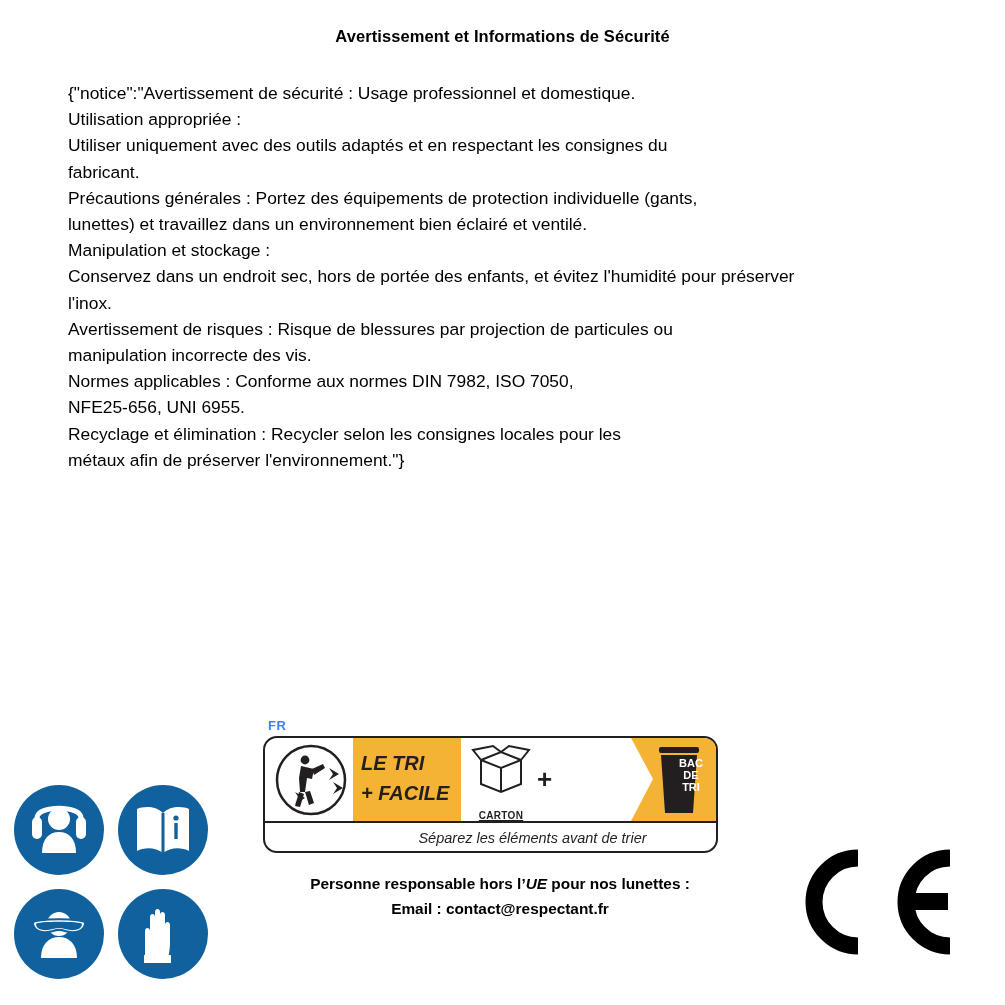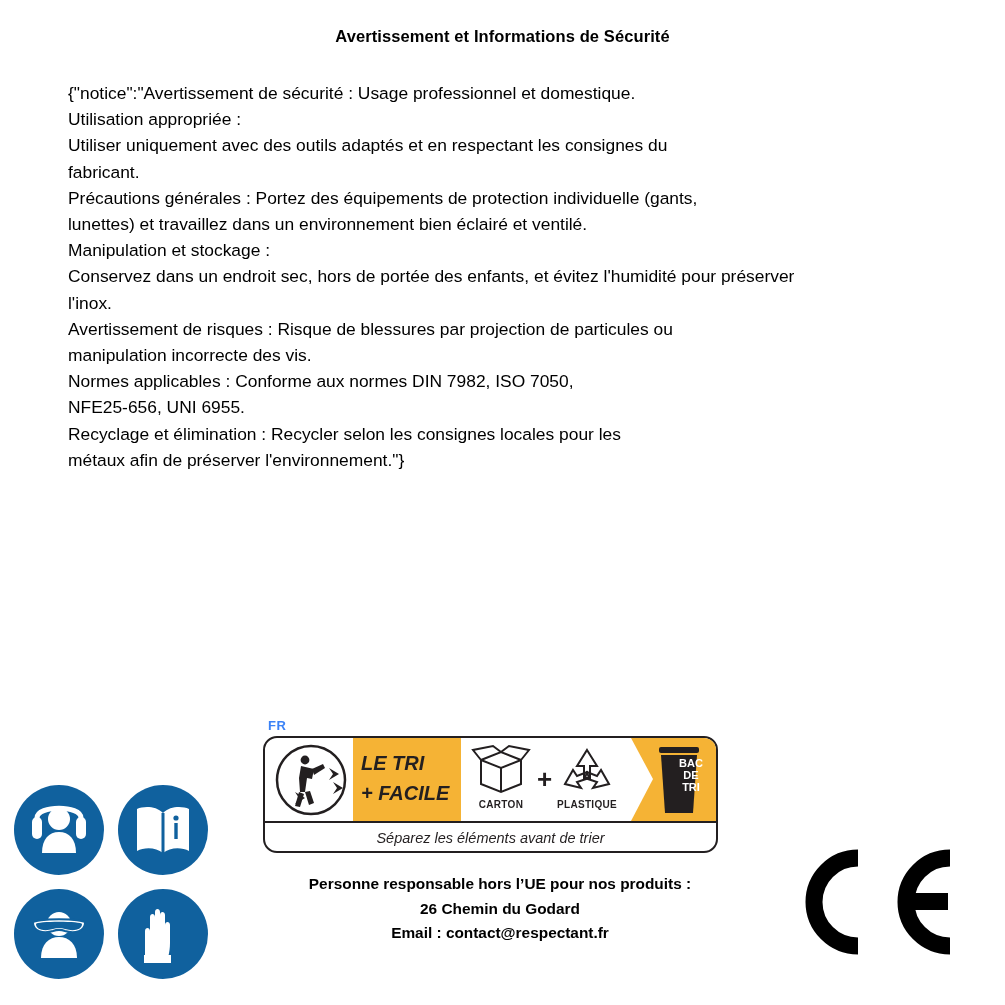--- a/index.html
+++ b/index.html
@@ -144,21 +144,22 @@
     width: 72px;
     text-align: center;
   }
   .carton-block { left: 200px; }
   .plastique-block { left: 286px; }
   .cp-label {
     font-size: 10px;
     font-weight: bold;
     color: #231f20;
     letter-spacing: 0.3px;
-    margin-top: 1px;
+    margin-top: 12px;
+    text-decoration: underline;
   }
   .tri-plus {
     position: absolute;
     left: 272px;
     top: 26px;
     font-size: 26px;
     font-weight: bold;
     color: #231f20;
   }
   .bac-block {
@@ -185,34 +186,35 @@
     top: 83px;
     width: 451px;
     height: 30px;
     border-top: 2px solid #231f20;
     display: flex;
     align-items: center;
     justify-content: center;
     font-size: 14.5px;
     font-style: italic;
     color: #231f20;
+    padding-left: 42px;
   }
 
   
   .address {
     position: absolute;
     left: 190px;
     top: 872px;
     width: 620px;
     text-align: center;
     font-size: 15.4px;
     font-weight: bold;
     line-height: 24.5px;
   }
-  .address .strong-ue { font-weight: bold; }
+  .address .strong-ue { font-weight: bold; font-style: italic; }
 
   
   .ce-mark {
     position: absolute;
     left: 800px;
     top: 848px;
     width: 160px;
     height: 108px;
   }
 </style>
@@ -317,48 +319,39 @@
           <path d="M14 16 L34 24 L54 16" fill="none" stroke="#231f20" stroke-width="2"></path>
           <path d="M34 24 L34 48" fill="none" stroke="#231f20" stroke-width="2"></path>
           <path d="M14 16 L6 6 L26 2 L34 8" fill="none" stroke="#231f20" stroke-width="2"></path>
           <path d="M54 16 L62 6 L42 2 L34 8" fill="none" stroke="#231f20" stroke-width="2"></path>
         </svg>
         <div class="cp-label">CARTON</div>
       </div>
 
       <div class="tri-plus">+</div>
 
-      <div class="plastique-block">
-        <svg width="68" height="50" viewBox="0 0 68 50" aria-hidden="true">
-          <path d="M34 6 L44 22 L37 22 L37 34 L31 34 L31 22 L24 22 Z" fill="none" stroke="#231f20" stroke-width="2"></path>
-          <path d="M12 40 L20 26 L24 32 L34 28 L36 34 L24 38 L28 44 Z" fill="none" stroke="#231f20" stroke-width="2"></path>
-          <path d="M56 40 L48 26 L44 32 L34 28 L32 34 L44 38 L40 44 Z" fill="none" stroke="#231f20" stroke-width="2"></path>
-        </svg>
-        <div class="cp-label">PLASTIQUE</div>
-      </div>
 
       <div class="bac-block">
         <svg width="68" height="76" viewBox="0 0 68 76" aria-hidden="true">
           <rect x="14" y="4" width="40" height="6" rx="2" fill="#231f20"></rect>
           <path d="M16 12 L52 12 L48 70 L20 70 Z" fill="#231f20"></path>
         </svg>
       </div>
       <div class="bac-label">
         <div>BAC</div>
         <div>DE</div>
         <div>TRI</div>
       </div>
 
       <div class="tri-bottom">Séparez les éléments avant de trier</div>
     </div>
   </div>
 
   <div class="address">
-    <div><span>Personne responsable hors l’</span><span class="strong-ue">UE</span><span> pour nos produits :</span></div>
-    <div>26 Chemin du Godard</div>
+    <div><span>Personne responsable hors l’</span><span class="strong-ue">UE</span><span> pour nos lunettes :</span></div>
     <div>Email : contact@respectant.fr</div>
   </div>
 
   <div class="ce-mark">
     <svg width="160" height="108" viewBox="0 0 160 108" aria-hidden="true">
       <path d="M58 10 A44 44 0 1 0 58 98" fill="none" stroke="#000000" stroke-width="17"></path>
       <path d="M150 10 A44 44 0 1 0 150 98" fill="none" stroke="#000000" stroke-width="17"></path>
       <rect x="106" y="45" width="42" height="17" fill="#000000"></rect>
     </svg>
   </div>

